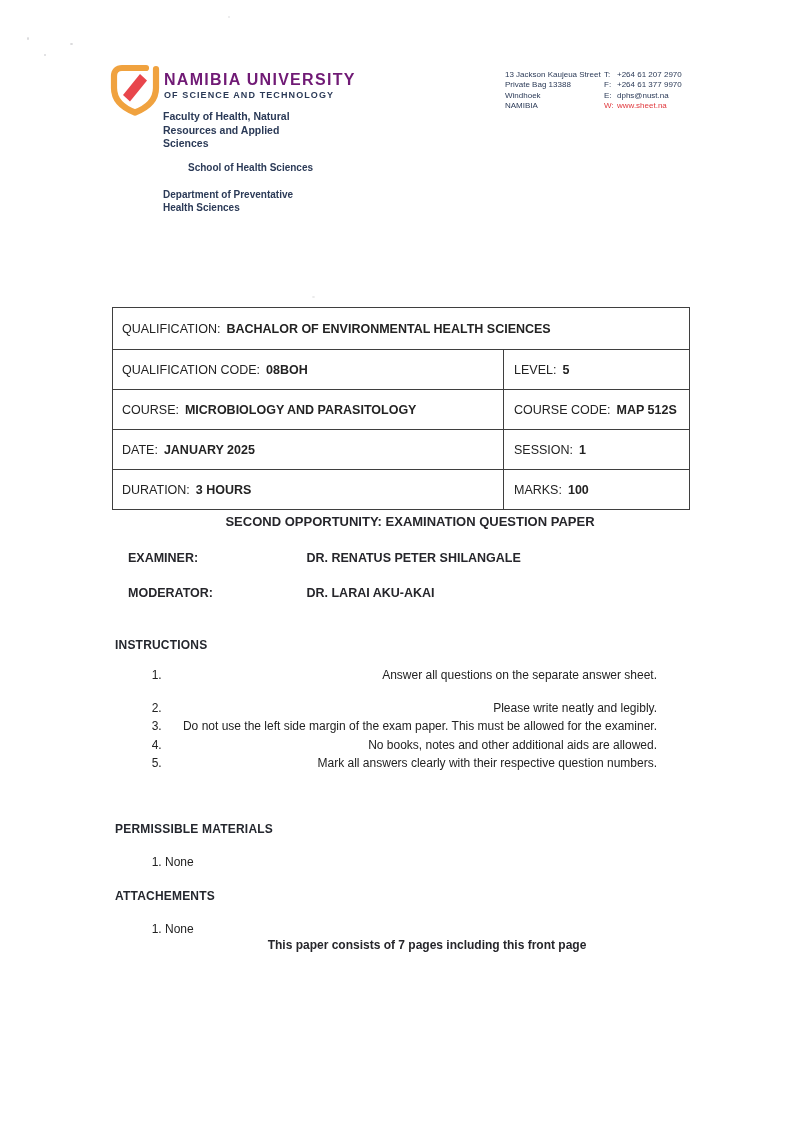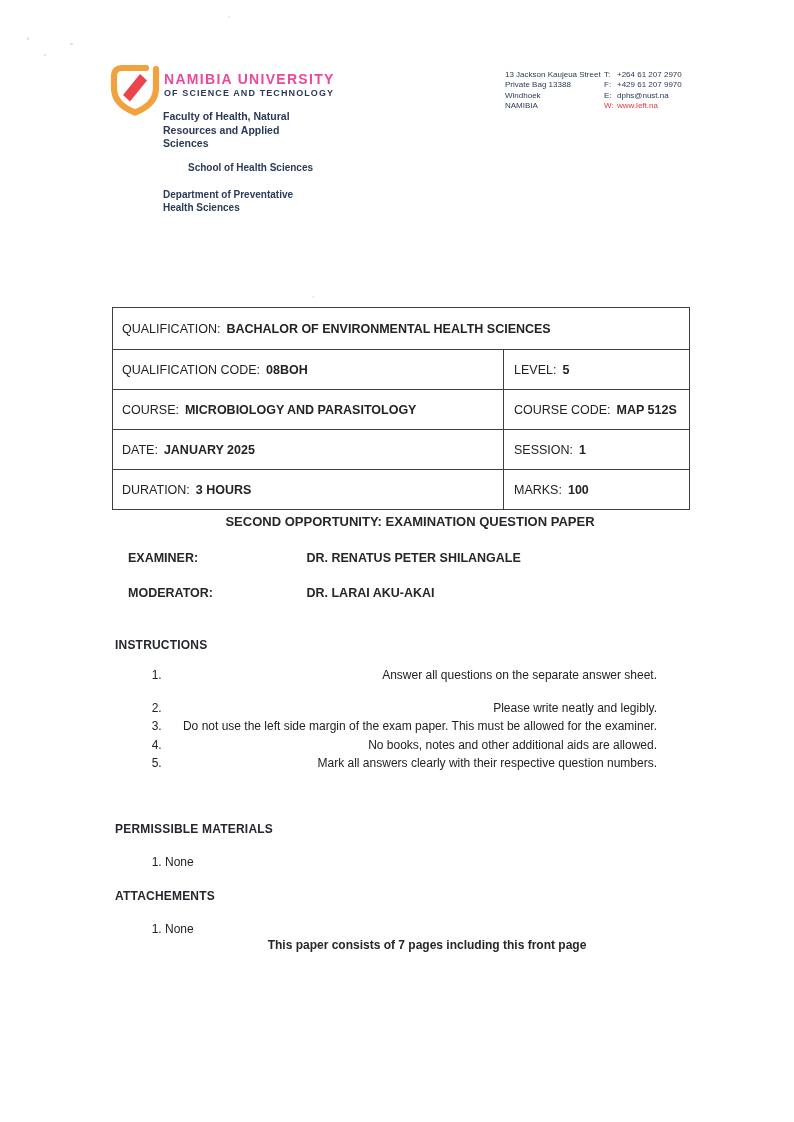--- a/index.html
+++ b/index.html
@@ -9,22 +9,22 @@
     margin:0 auto;
     background:#ffffff;
     font-family:"Liberation Sans", sans-serif;
     color:#222;
     overflow:hidden;
   }
   
   .logo{position:absolute;left:109px;top:62px;width:52px;height:54px;}
   .brand{position:absolute;left:164px;top:72px;line-height:1.05;}
   .brand-name{
-    font-size:14px;font-weight:bold;letter-spacing:1.3px;
-    color:#ec4899;white-space:nowrap;
+    font-size:16px;font-weight:bold;letter-spacing:1.3px;
+    color:#701a75;white-space:nowrap;
   }
   .brand-sub{
     font-size:9px;font-weight:bold;letter-spacing:1.1px;
     color:#2b3a57;white-space:nowrap;margin-top:2px;
   }
   .faculty{position:absolute;left:163px;top:110px;
     font-size:10.5px;font-weight:bold;color:#2b3a57;line-height:13.5px;}
   .school{position:absolute;left:163px;top:162px;
     font-size:10px;font-weight:600;color:#2b3a57;margin-left:25px;}
   .dept{position:absolute;left:163px;top:189px;
@@ -132,29 +132,29 @@
       <div>Windhoek</div>
       <div>NAMIBIA</div>
     </div>
     <div class="comms">
       <div class="row">
         <span class="lab">T:</span>
         <span>+264 61 207 2970</span>
       </div>
       <div class="row">
         <span class="lab">F:</span>
-        <span>+429 61 207 9970</span>
+        <span>+264 61 377 9970</span>
       </div>
       <div class="row">
         <span class="lab">E:</span>
         <span>dphs@nust.na</span>
       </div>
       <div class="row red">
         <span class="lab">W:</span>
-        <span>www.left.na</span>
+        <span>www.sheet.na</span>
       </div>
     </div>
   </div>
 
   <div class="info-table">
     <div class="t-row tall">
       <div class="t-cell full">
         <span class="t-lab">QUALIFICATION:</span>
         <span class="t-val">BACHALOR OF ENVIRONMENTAL HEALTH SCIENCES</span>
       </div>

